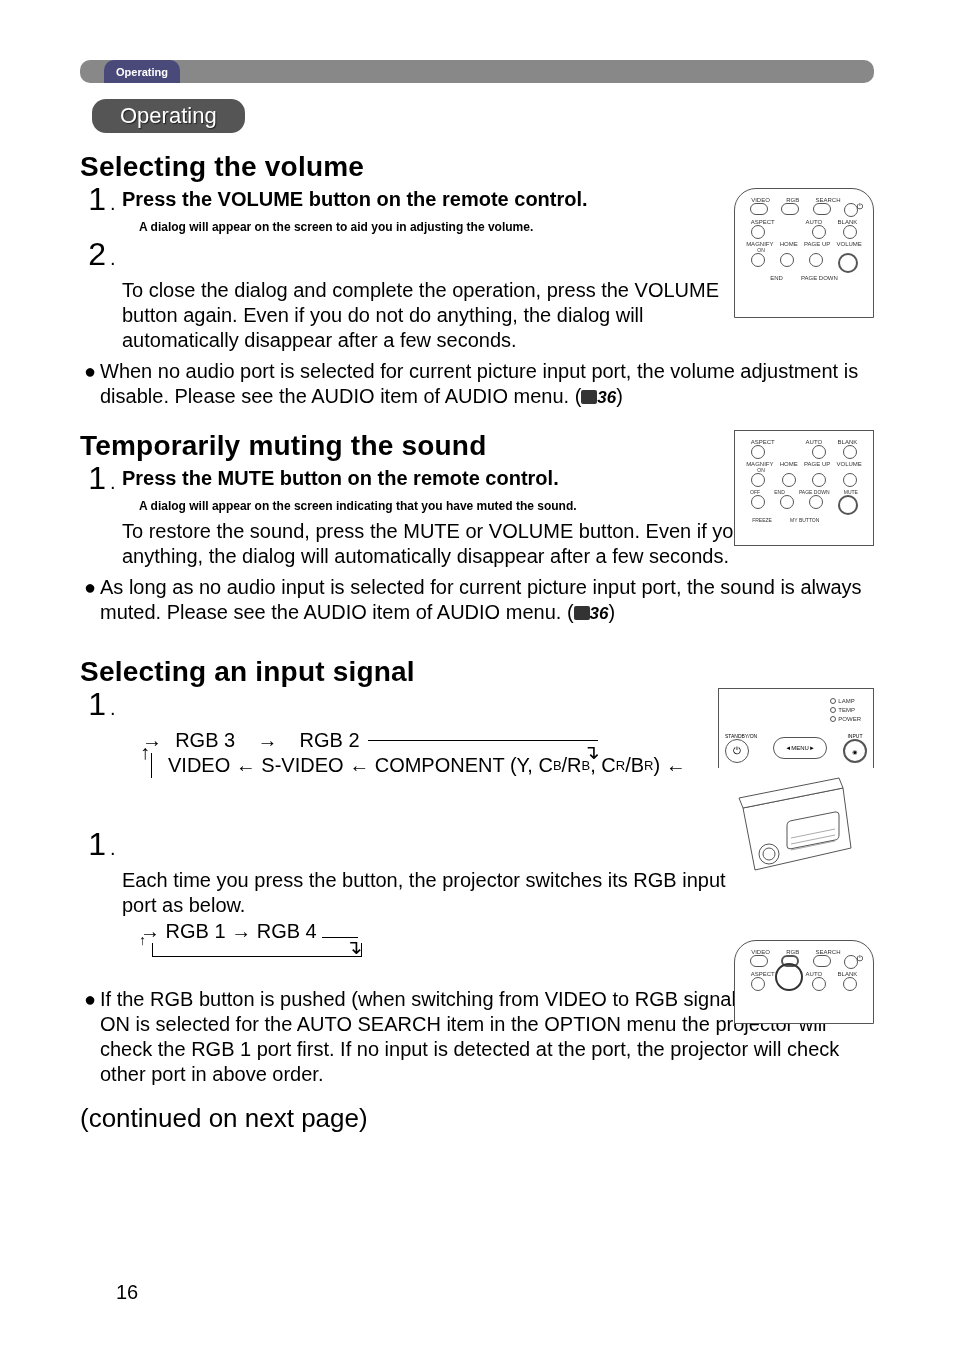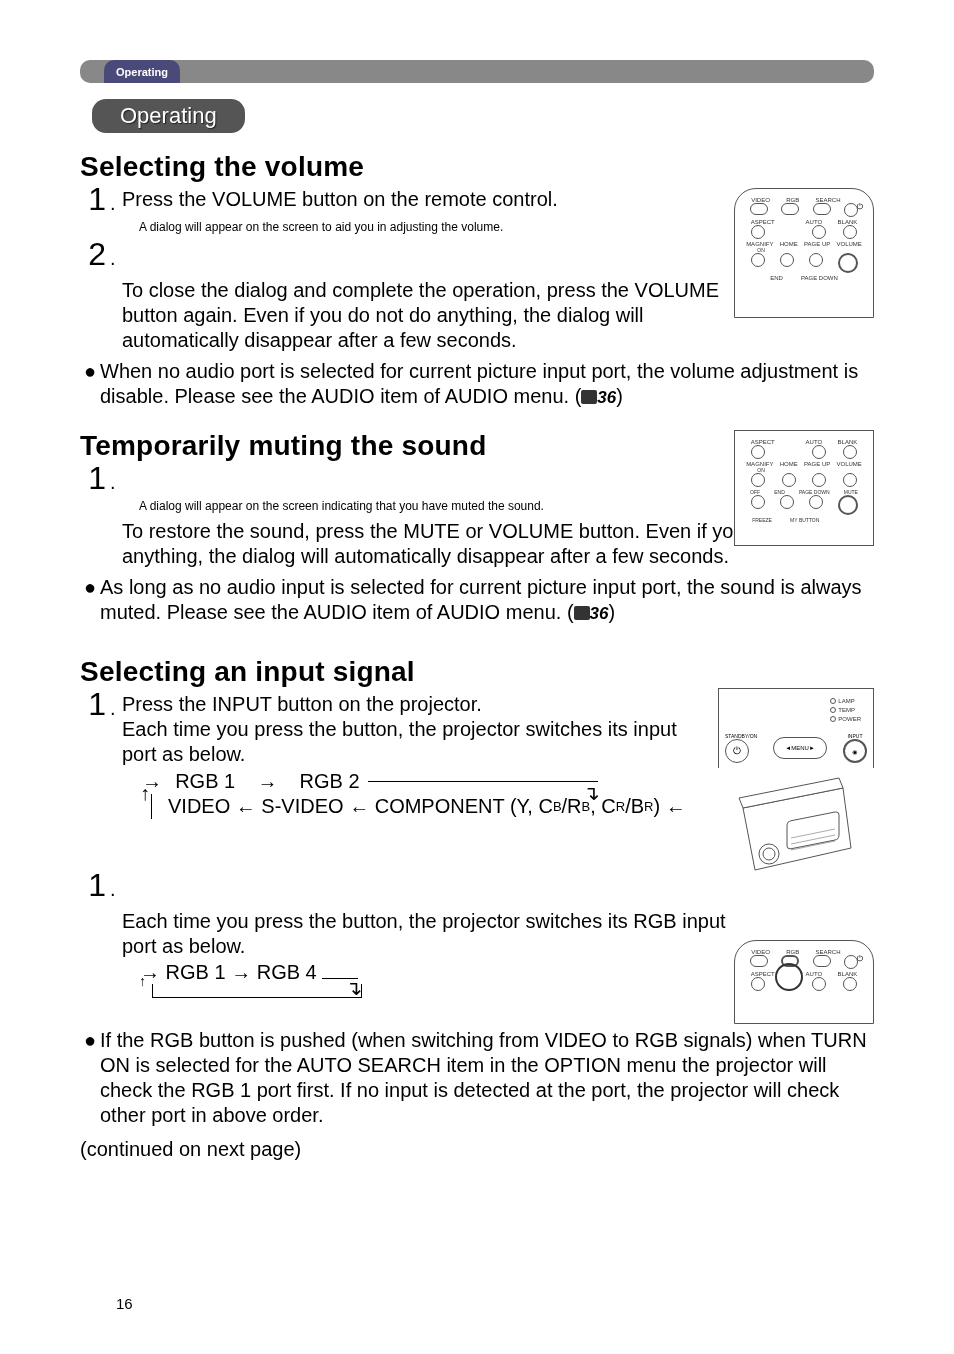--- a/index.html
+++ b/index.html
@@ -67,20 +67,21 @@
   .step-dot {
     font-size: 20px;
     line-height: 36px;
     width: 12px;
   }
   .step-text {
     flex: 1;
     font-size: 20px;
     line-height: 25px;
     padding-top: 2px;
+    font-weight: bold;
   }
   .step-sub {
     font-size: 12px;
     line-height: 22px;
     margin-left: 17px;
   }
   .body-text {
     font-size: 20px;
     line-height: 25px;
     margin-left: 42px;
@@ -142,28 +143,28 @@
     margin-left: 60px;
     margin-top: 2px;
     position: relative;
   }
   .rgb-loop-bot {
     border: 1px solid #000; border-top: none;
     width: 210px; height: 14px;
     margin-left: 12px;
   }
   .cont-next {
-    font-size: 20px;
-    margin-top: 10px;
+    font-size: 26px;
+    margin-top: 16px;
   }
   .page-num {
     position: absolute;
-    bottom: 42px;
+    bottom: 50px;
     left: 116px;
-    font-size: 15px;
+    font-size: 20px;
   }
   .sub-small { font-size: 13px; vertical-align: -2px; }
   .spacer-md { height: 14px; }
   .spacer-lg { height: 24px; }
   .remote-inner { padding: 8px; }
   .r-lbl-row { display: flex; justify-content: space-around; font-size: 6px; color: #333; }
   .r-btn-row { display: flex; justify-content: space-around; margin-bottom: 2px; }
   .r-btn { width: 18px; height: 12px; border: 1px solid #555; border-radius: 6px; }
   .r-circ { width: 14px; height: 14px; border: 1px solid #555; border-radius: 50%; }
   .r-big { width: 20px; height: 20px; border: 2px solid #555; border-radius: 50%; }
@@ -213,51 +214,47 @@
 
 <div class="spacer-md"></div>
 
 
 <div class="section-heading">Temporarily muting the sound</div>
 
 <div class="step-row">
   <div class="step-num">1</div>
   <div class="step-dot">.</div>
   <div class="step-text">
-    <br>
+    <span>Press the MUTE button on the remote control.</span><br>
     <span class="step-sub">A dialog will appear on the screen indicating that you have muted the sound.</span>
   </div>
 </div>
 <div class="body-text">To restore the sound, press the MUTE or VOLUME button. Even if you do not do anything, the dialog will automatically disappear after a few seconds.</div>
 
 <div class="bullet-row">
   <div class="bullet-dot">●</div>
   <div class="bullet-text">
     <span>As long as no audio input is selected for current picture input port, the sound is always muted. Please see the AUDIO item of AUDIO menu. (</span><span class="ref-icon"></span><span class="ref-num">36</span><span>)</span>
   </div>
 </div>
 
 <div class="spacer-lg"></div>
 
 
 <div class="section-heading">Selecting an input signal</div>
 
 <div class="step-row">
   <div class="step-num">1</div>
   <div class="step-dot">.</div>
-  <div class="step-text" style="max-width:580px">
-    <span>Press the INPUT button on the projector.</span><br>
-    <span>Each time you press the button, the projector switches its input port as below.</span>
-  </div>
 </div>
 
 <div class="flow-diagram">
   <div style="display:flex; align-items:center;">
     <span style="width:24px; display:inline-block; text-align:center; position:relative;">→<span style="position:absolute; left:0; top:12px;">↑</span></span>
-    &nbsp;&nbsp;<span>RGB 1</span>&nbsp;&nbsp;&nbsp;&nbsp;→&nbsp;&nbsp;&nbsp;&nbsp;<span>RGB 2</span>
+    &nbsp;&nbsp;<span>RGB 3</span>&nbsp;&nbsp;&nbsp;&nbsp;→&nbsp;&nbsp;&nbsp;&nbsp;<span>RGB 2</span>
     <span style="flex:0 0 auto; border-bottom:1px solid #000; width:230px; margin-left:8px; position:relative;">
       <span style="position:absolute; right:-2px; top:0;">↴</span>
     </span>
   </div>
   <div style="display:flex; align-items:center; border-left:1px solid #000; border-bottom: none; margin-left:11px; padding-left:6px;">
     <span style="width:10px;"></span>
     <span>VIDEO ← S-VIDEO ← COMPONENT (Y, C</span>
       <span class="sub-small">B</span>
       <span>/R</span>
       <span class="sub-small">B</span>

